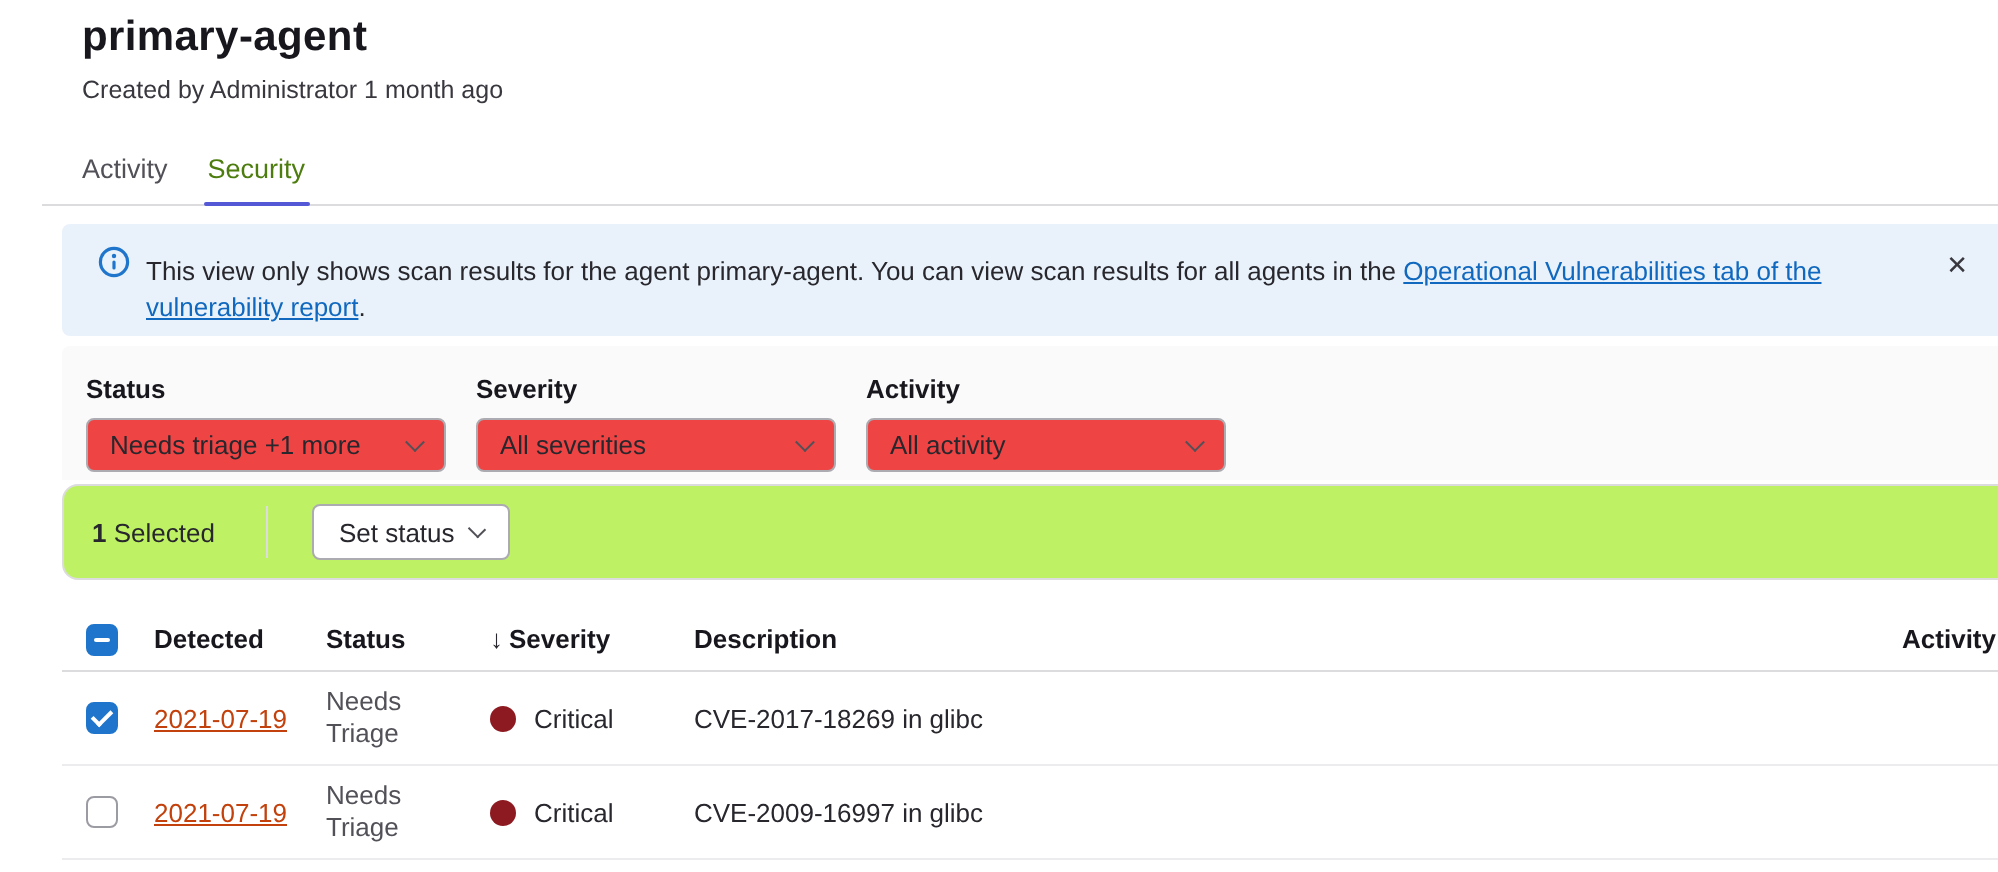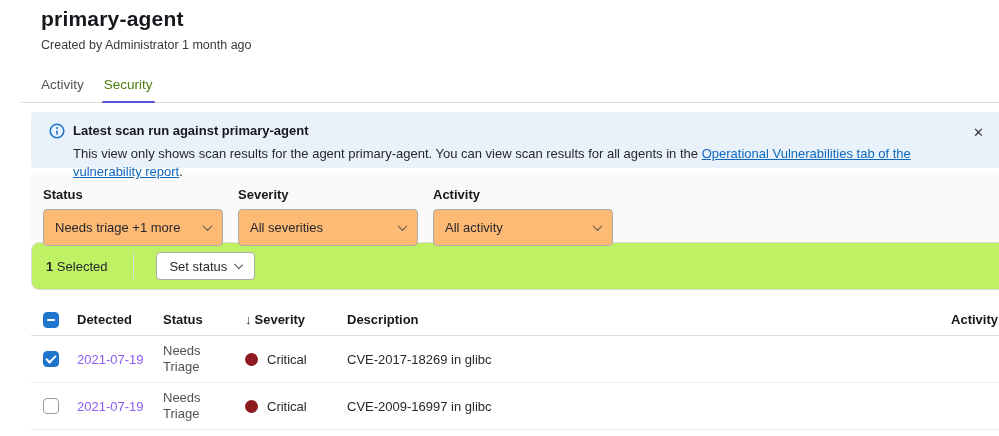--- a/index.html
+++ b/index.html
@@ -58,21 +58,21 @@
 
   
   .filters {
     margin: 5px 10px 0 10px; height: 67px;
     background: #fafafa; border-radius: 4px 4px 0 0;
     display: flex; gap: 15px; padding: 14px 14px 0 12px;
   }
   .filter-group { width: 180px; }
   .filter-label { font-weight: 700; font-size: 13px; color: #18171d; margin-bottom: 7px; }
   .select {
-    height: 37px; background: #fdba74; border: 1px solid #ababb1; border-radius: 4px;
+    height: 27px; background: #ef4444; border: 1px solid #ababb1; border-radius: 4px;
     display: flex; align-items: center; justify-content: space-between;
     padding: 0 11px; cursor: pointer; color: #28272d;
   }
   .chev {
     width: 7px; height: 7px; flex: 0 0 7px;
     border-right: 1.5px solid #535158; border-bottom: 1.5px solid #535158;
     transform: rotate(45deg) translate(-1px,-1px);
   }
 
   
@@ -99,21 +99,21 @@
     align-items: center; padding: 0 12px;
   }
   .t-head {
     height: 32px; font-weight: 700; font-size: 13px; color: #18171d;
     border-bottom: 1px solid #dcdcde;
   }
   .t-body-row { height: 47px; border-bottom: 1px solid #ececef; }
   .cell-activity { text-align: right; }
   .sort-arrow { font-weight: 400; margin-right: 3px; color: #28272d; }
   .cell-status-text { color: #535158; max-width: 52px; line-height: 16px; }
-  .cell-detected { color: #8b5cf6; }
+  .cell-detected { color: #c2410c; text-decoration: underline; }
   .sev { display: flex; align-items: center; gap: 9px; }
   .sev-icon {
     width: 13px; height: 13px; border-radius: 50%;
     background: #8d1a21; flex: 0 0 13px;
   }
 
   
   .checkbox {
     width: 16px; height: 16px; border-radius: 4px; display: flex;
     align-items: center; justify-content: center; cursor: pointer;
@@ -148,21 +148,20 @@
     </div>
   </div>
 
   <div class="banner">
     <svg class="info-icon" viewBox="0 0 16 16">
       <circle cx="8" cy="8" r="6.8" fill="none" stroke="#1f75cb" stroke-width="1.6"></circle>
       <circle cx="8" cy="5" r="1.1" fill="#1f75cb"></circle>
       <rect x="7.2" y="7.2" width="1.6" height="4.6" rx="0.8" fill="#1f75cb"></rect>
     </svg>
     <div class="banner-text">
-      <div class="banner-title">Latest scan run against primary-agent</div>
       <div class="banner-body"><span>This view only shows scan results for the agent primary-agent. You can view scan results for all agents in the </span><a>Operational Vulnerabilities tab of the vulnerability report</a><span>.</span></div>
     </div>
     <button class="banner-close">✕</button>
   </div>
 
   <div class="filters">
     <div class="filter-group">
       <div class="filter-label">Status</div>
       <div class="select">
         <span>Needs triage +1 more</span>

